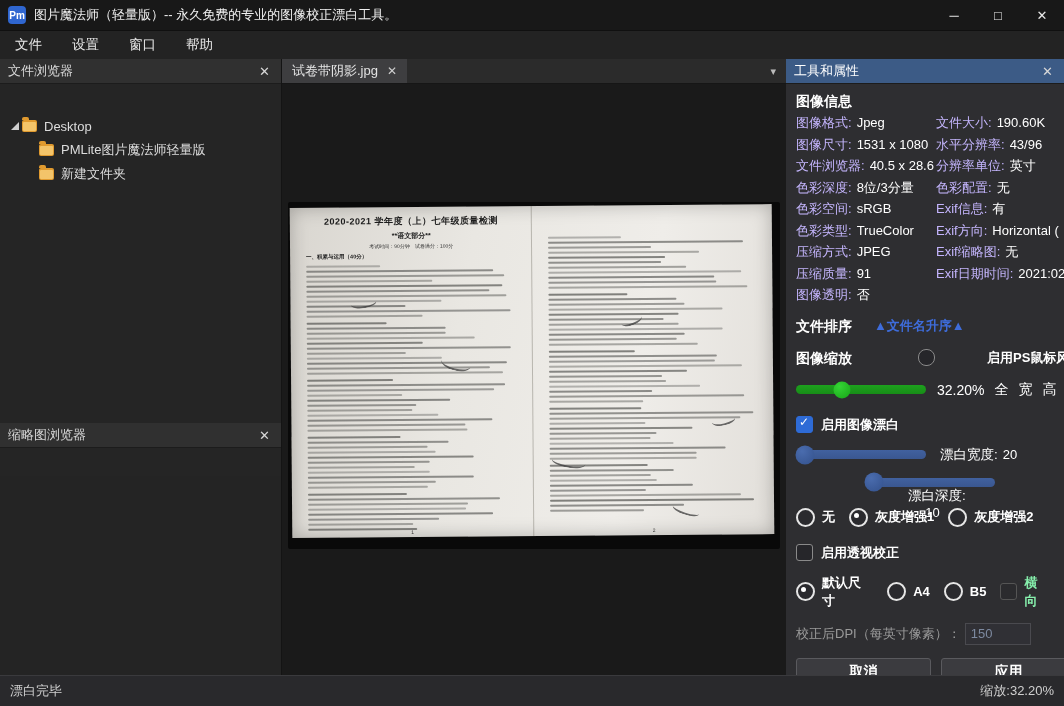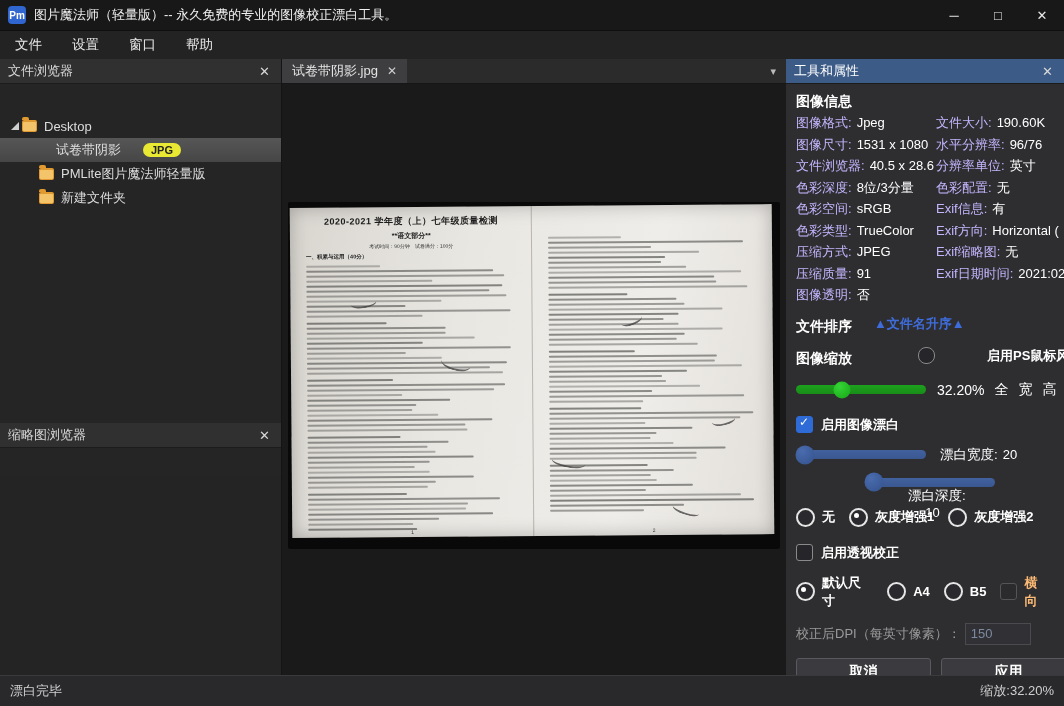--- a/index.html
+++ b/index.html
@@ -59,21 +59,21 @@
   .mark{position:absolute;border-bottom:2px solid #3c3c3c;border-radius:50%;opacity:.75;}
   
   .right-panel{width:278px;flex:none;background:#2e2e31;display:flex;flex-direction:column;overflow:hidden;}
   .right-header{background:#3c5b86;color:#fff;}
   .rp-body{padding:6px 0 0 10px;overflow:hidden;}
   .sec-title{font-weight:bold;color:#fff;font-size:14px;line-height:22px;}
   .info-grid{display:grid;grid-template-columns:140px 1fr;}
   .info-cell{line-height:21.5px;white-space:nowrap;overflow:hidden;font-size:13px;color:#e4e4e4;}
   .ilabel{color:#c4b5fd;}
   .ival{color:#fff;margin-left:5px;}
-  .row-flex{display:flex;align-items:flex-start;white-space:nowrap;}
+  .row-flex{display:flex;align-items:center;white-space:nowrap;}
   .sort-row{margin-top:9px;}
   .sort-link{color:#3e6cdb;font-weight:bold;margin-left:22px;}
   .zoom-row{margin-top:10px;gap:44px;}
   .cb{width:15px;height:15px;border:1px solid #8a8a8a;border-radius:3px;background:#26262a;flex:none;position:relative;}
   .cb.checked{background:#2e6bd6;border-color:#2e6bd6;}
   .cb.checked::after{content:"✓";position:absolute;left:2px;top:-2px;color:#fff;font-size:12px;font-weight:bold;}
   .cb.disabled{border-color:#555;background:#2b2b2e;}
   .cb-label{font-weight:bold;color:#fff;margin-left:8px;}
   .slider-row{display:flex;align-items:center;margin-top:12px;height:18px;}
   .track{position:relative;width:130px;height:9px;border-radius:5px;flex:none;}
@@ -82,21 +82,21 @@
   .knob{position:absolute;top:50%;width:17px;height:17px;border-radius:50%;transform:translate(-50%,-50%);}
   .knob.green{background:radial-gradient(circle at 35% 30%,#35d435,#17a517);}
   .knob.blue{background:radial-gradient(circle at 35% 30%,#4a6cae,#33518c);width:19px;height:19px;}
   .zoom-val{margin-left:11px;color:#fff;font-size:14px;}
   .fit-btn{color:#fff;font-size:14px;margin-left:10px;}
   .slider-label{margin-left:14px;color:#fff;font-size:13.5px;}
   .radio-row{display:flex;align-items:center;margin-top:12px;}
   .radio{width:15px;height:15px;border-radius:50%;border:2px solid #e6e6e6;background:#2a2a2e;flex:none;position:relative;}
   .radio.sel::after{content:"";position:absolute;left:3px;top:3px;width:5px;height:5px;border-radius:50%;background:#fff;}
   .radio-label{font-weight:bold;color:#fff;margin:0 14px 0 7px;}
-  .radio-label.dim{color:#fdba74;}
+  .radio-label.dim{color:#86efac;}
   .persp-row{margin-top:17px;}
   .dpi-row{margin-top:13px;color:#9a9a9a;font-size:13px;display:flex;align-items:center;}
   .dpi-input{width:54px;height:20px;background:#303035;border:1px solid #4a4a4f;color:#7d8aa0;
     font-size:13px;padding:0 5px;margin-left:4px;font-family:inherit;}
   .btn-row{display:flex;gap:10px;margin-top:13px;}
   .btn{min-width:85px;height:27px;background:#3b3b3f;border:1px solid #5a5a5e;border-radius:3px;
     color:#fff;font-size:14px;font-weight:bold;display:flex;align-items:center;justify-content:center;padding:0 24px;}
   
   .statusbar{position:absolute;left:0;right:0;bottom:0;height:30px;background:#29292c;border-top:1px solid #3a3a3d;
     display:flex;align-items:center;justify-content:space-between;padding:0 10px;color:#cfcfcf;font-size:13px;}
@@ -126,25 +126,20 @@
       <span>文件浏览器</span>
       <span class="close-x">✕</span>
     </div>
     <div class="tree">
       <div class="tree-row">
         <span class="tw">
             <span class="tri-open"></span>
           </span>
         <span class="folder"></span>
         <span>Desktop</span>
-      </div>
-      <div class="tree-row selected">
-        <span style="width:56px;flex:none;"></span>
-        <span>试卷带阴影</span>
-        <span class="badge-jpg">JPG</span>
       </div>
       <div class="tree-row">
         <span style="width:39px;flex:none;"></span>
         <span class="folder"></span>
         <span>PMLite图片魔法师轻量版</span>
       </div>
       <div class="tree-row">
         <span style="width:39px;flex:none;"></span>
         <span class="folder"></span>
         <span>新建文件夹</span>
@@ -304,21 +299,21 @@
       <span>工具和属性</span>
       <span class="close-x">✕</span>
     </div>
     <div class="rp-body">
 
       <div class="sec-title">图像信息</div>
       <div class="info-grid">
         <div class="info-cell"><span class="ilabel">图像格式:</span><span class="ival">Jpeg</span></div>
         <div class="info-cell"><span class="ilabel">文件大小:</span><span class="ival">190.60K</span></div>
         <div class="info-cell"><span class="ilabel">图像尺寸:</span><span class="ival">1531 x 1080</span></div>
-        <div class="info-cell"><span class="ilabel">水平分辨率:</span><span class="ival">96/76</span></div>
+        <div class="info-cell"><span class="ilabel">水平分辨率:</span><span class="ival">43/96</span></div>
         <div class="info-cell"><span class="ilabel">文件浏览器:</span><span class="ival">40.5 x 28.6</span></div>
         <div class="info-cell"><span class="ilabel">分辨率单位:</span><span class="ival">英寸</span></div>
         <div class="info-cell"><span class="ilabel">色彩深度:</span><span class="ival">8位/3分量</span></div>
         <div class="info-cell"><span class="ilabel">色彩配置:</span><span class="ival">无</span></div>
         <div class="info-cell"><span class="ilabel">色彩空间:</span><span class="ival">sRGB</span></div>
         <div class="info-cell"><span class="ilabel">Exif信息:</span><span class="ival">有</span></div>
         <div class="info-cell"><span class="ilabel">色彩类型:</span><span class="ival">TrueColor</span></div>
         <div class="info-cell"><span class="ilabel">Exif方向:</span><span class="ival">Horizontal (</span></div>
         <div class="info-cell"><span class="ilabel">压缩方式:</span><span class="ival">JPEG</span></div>
         <div class="info-cell"><span class="ilabel">Exif缩略图:</span><span class="ival">无</span></div>

